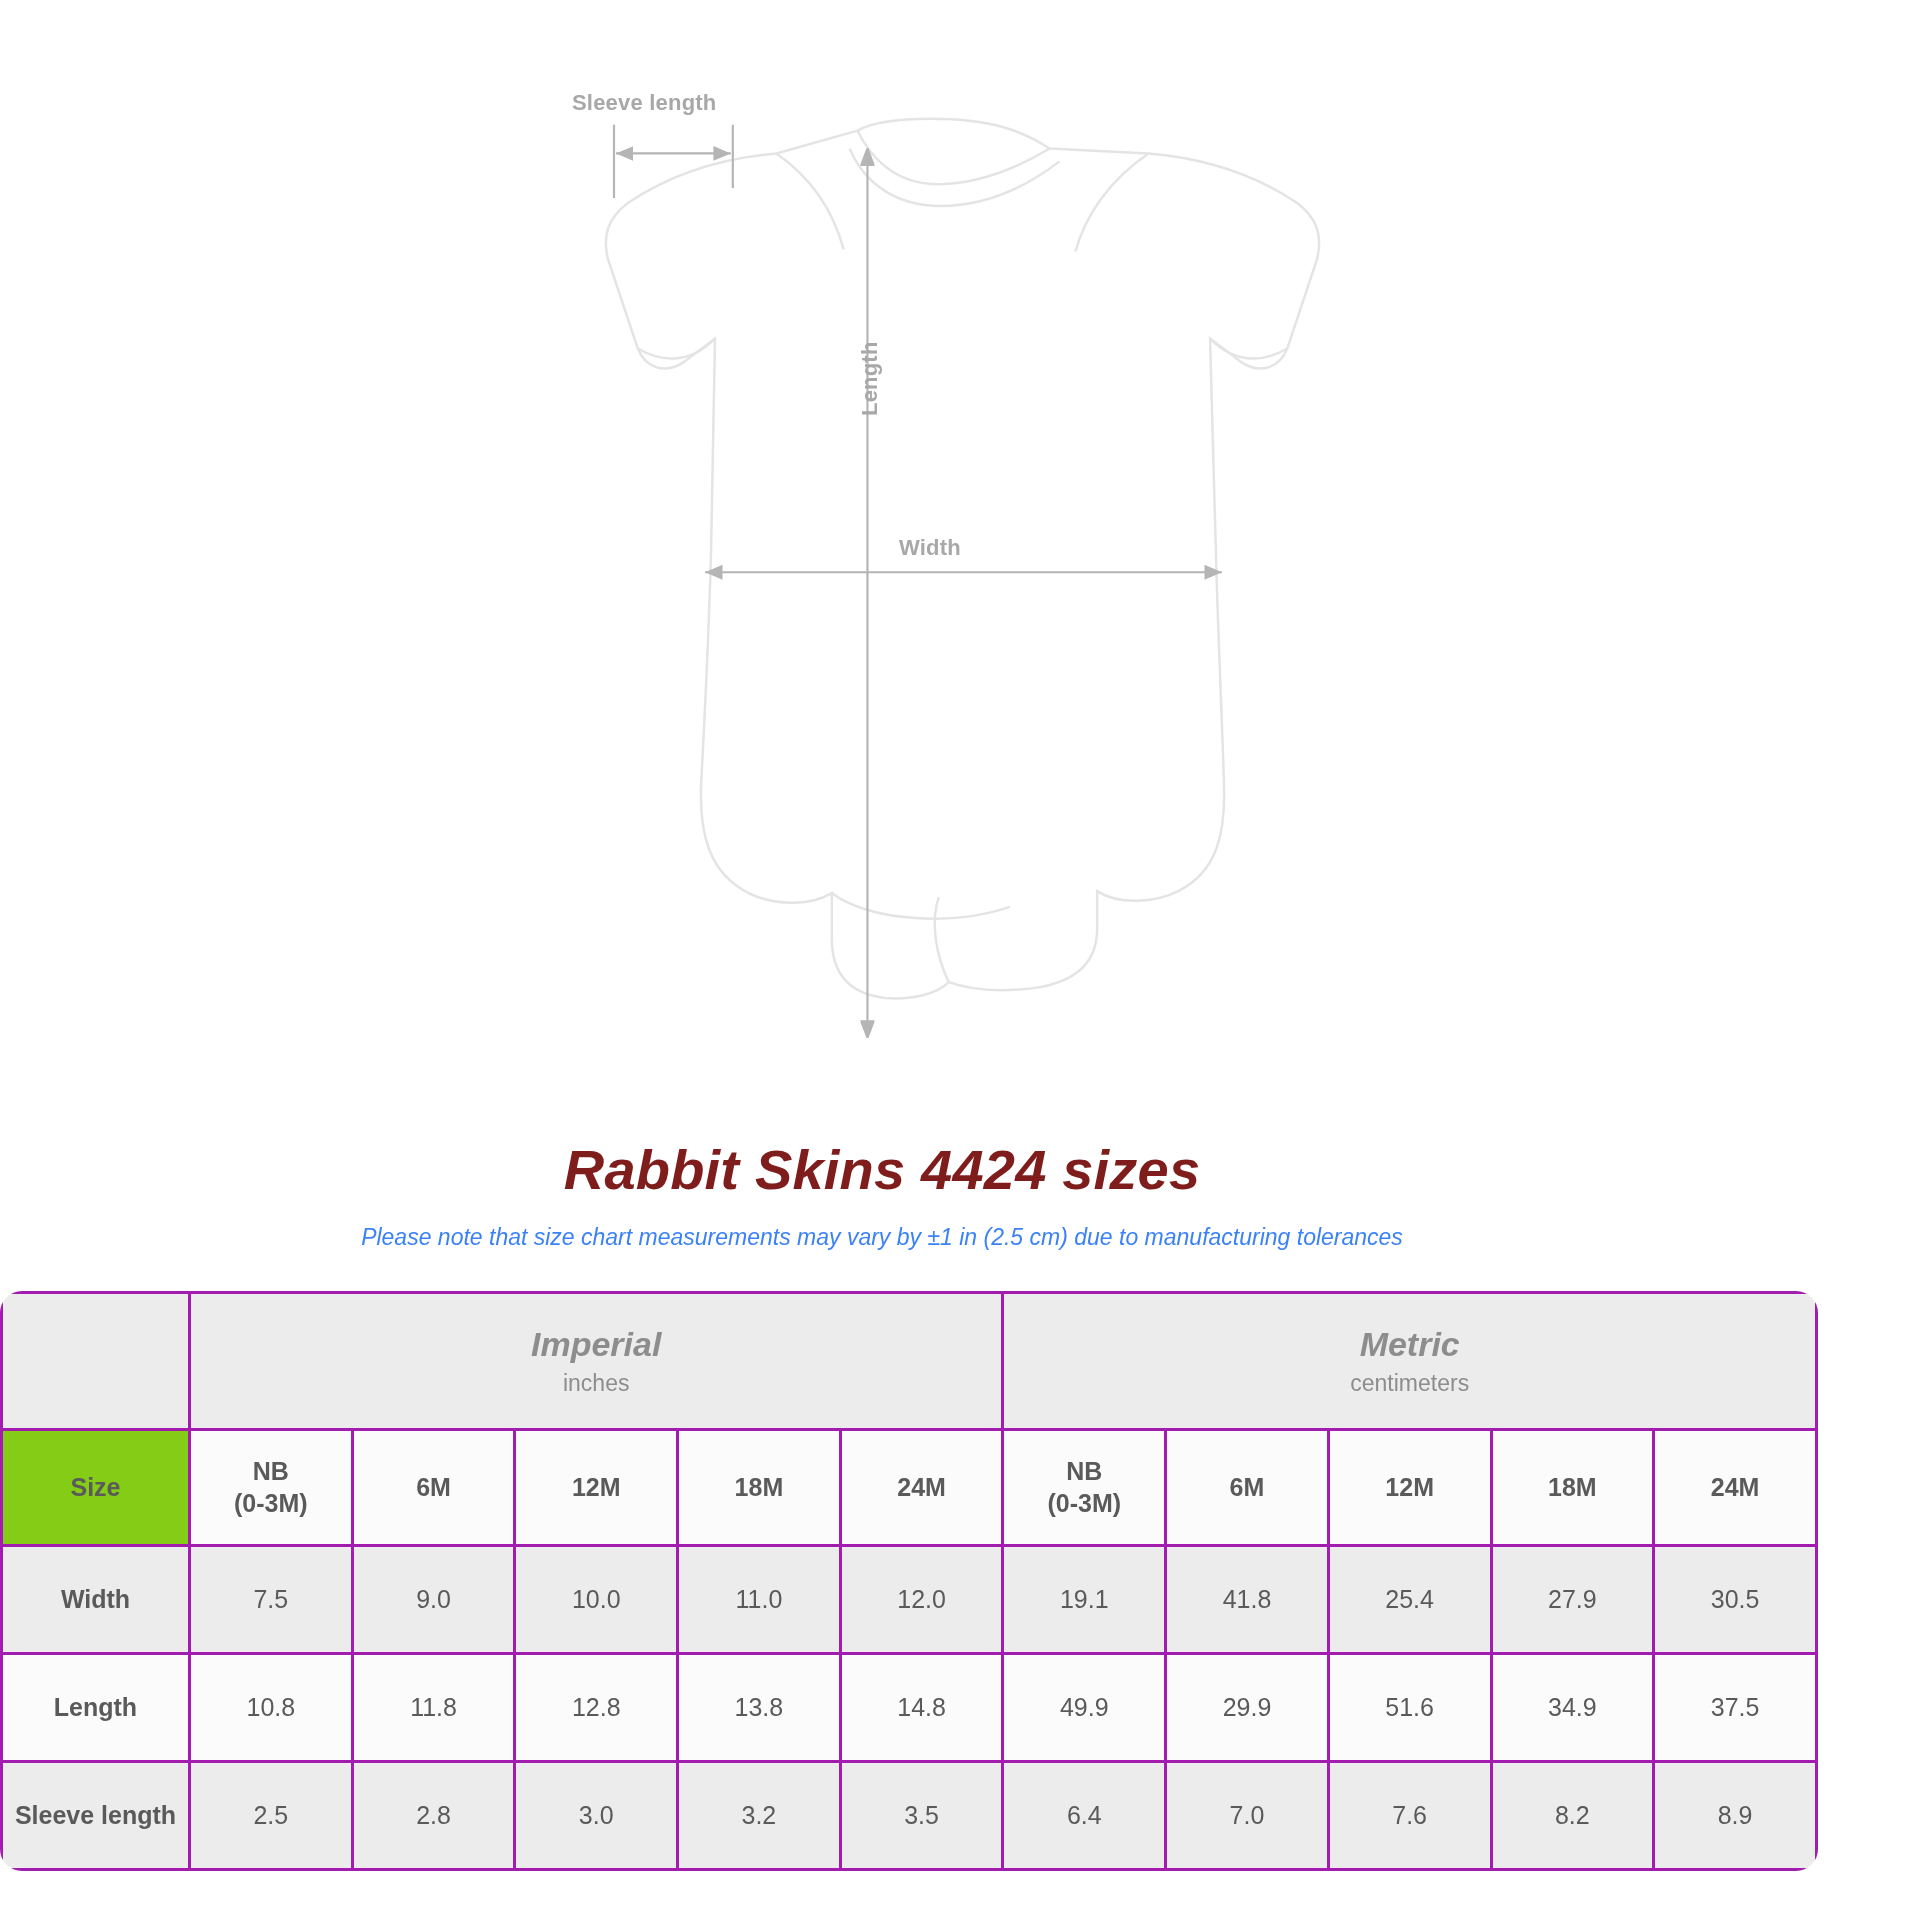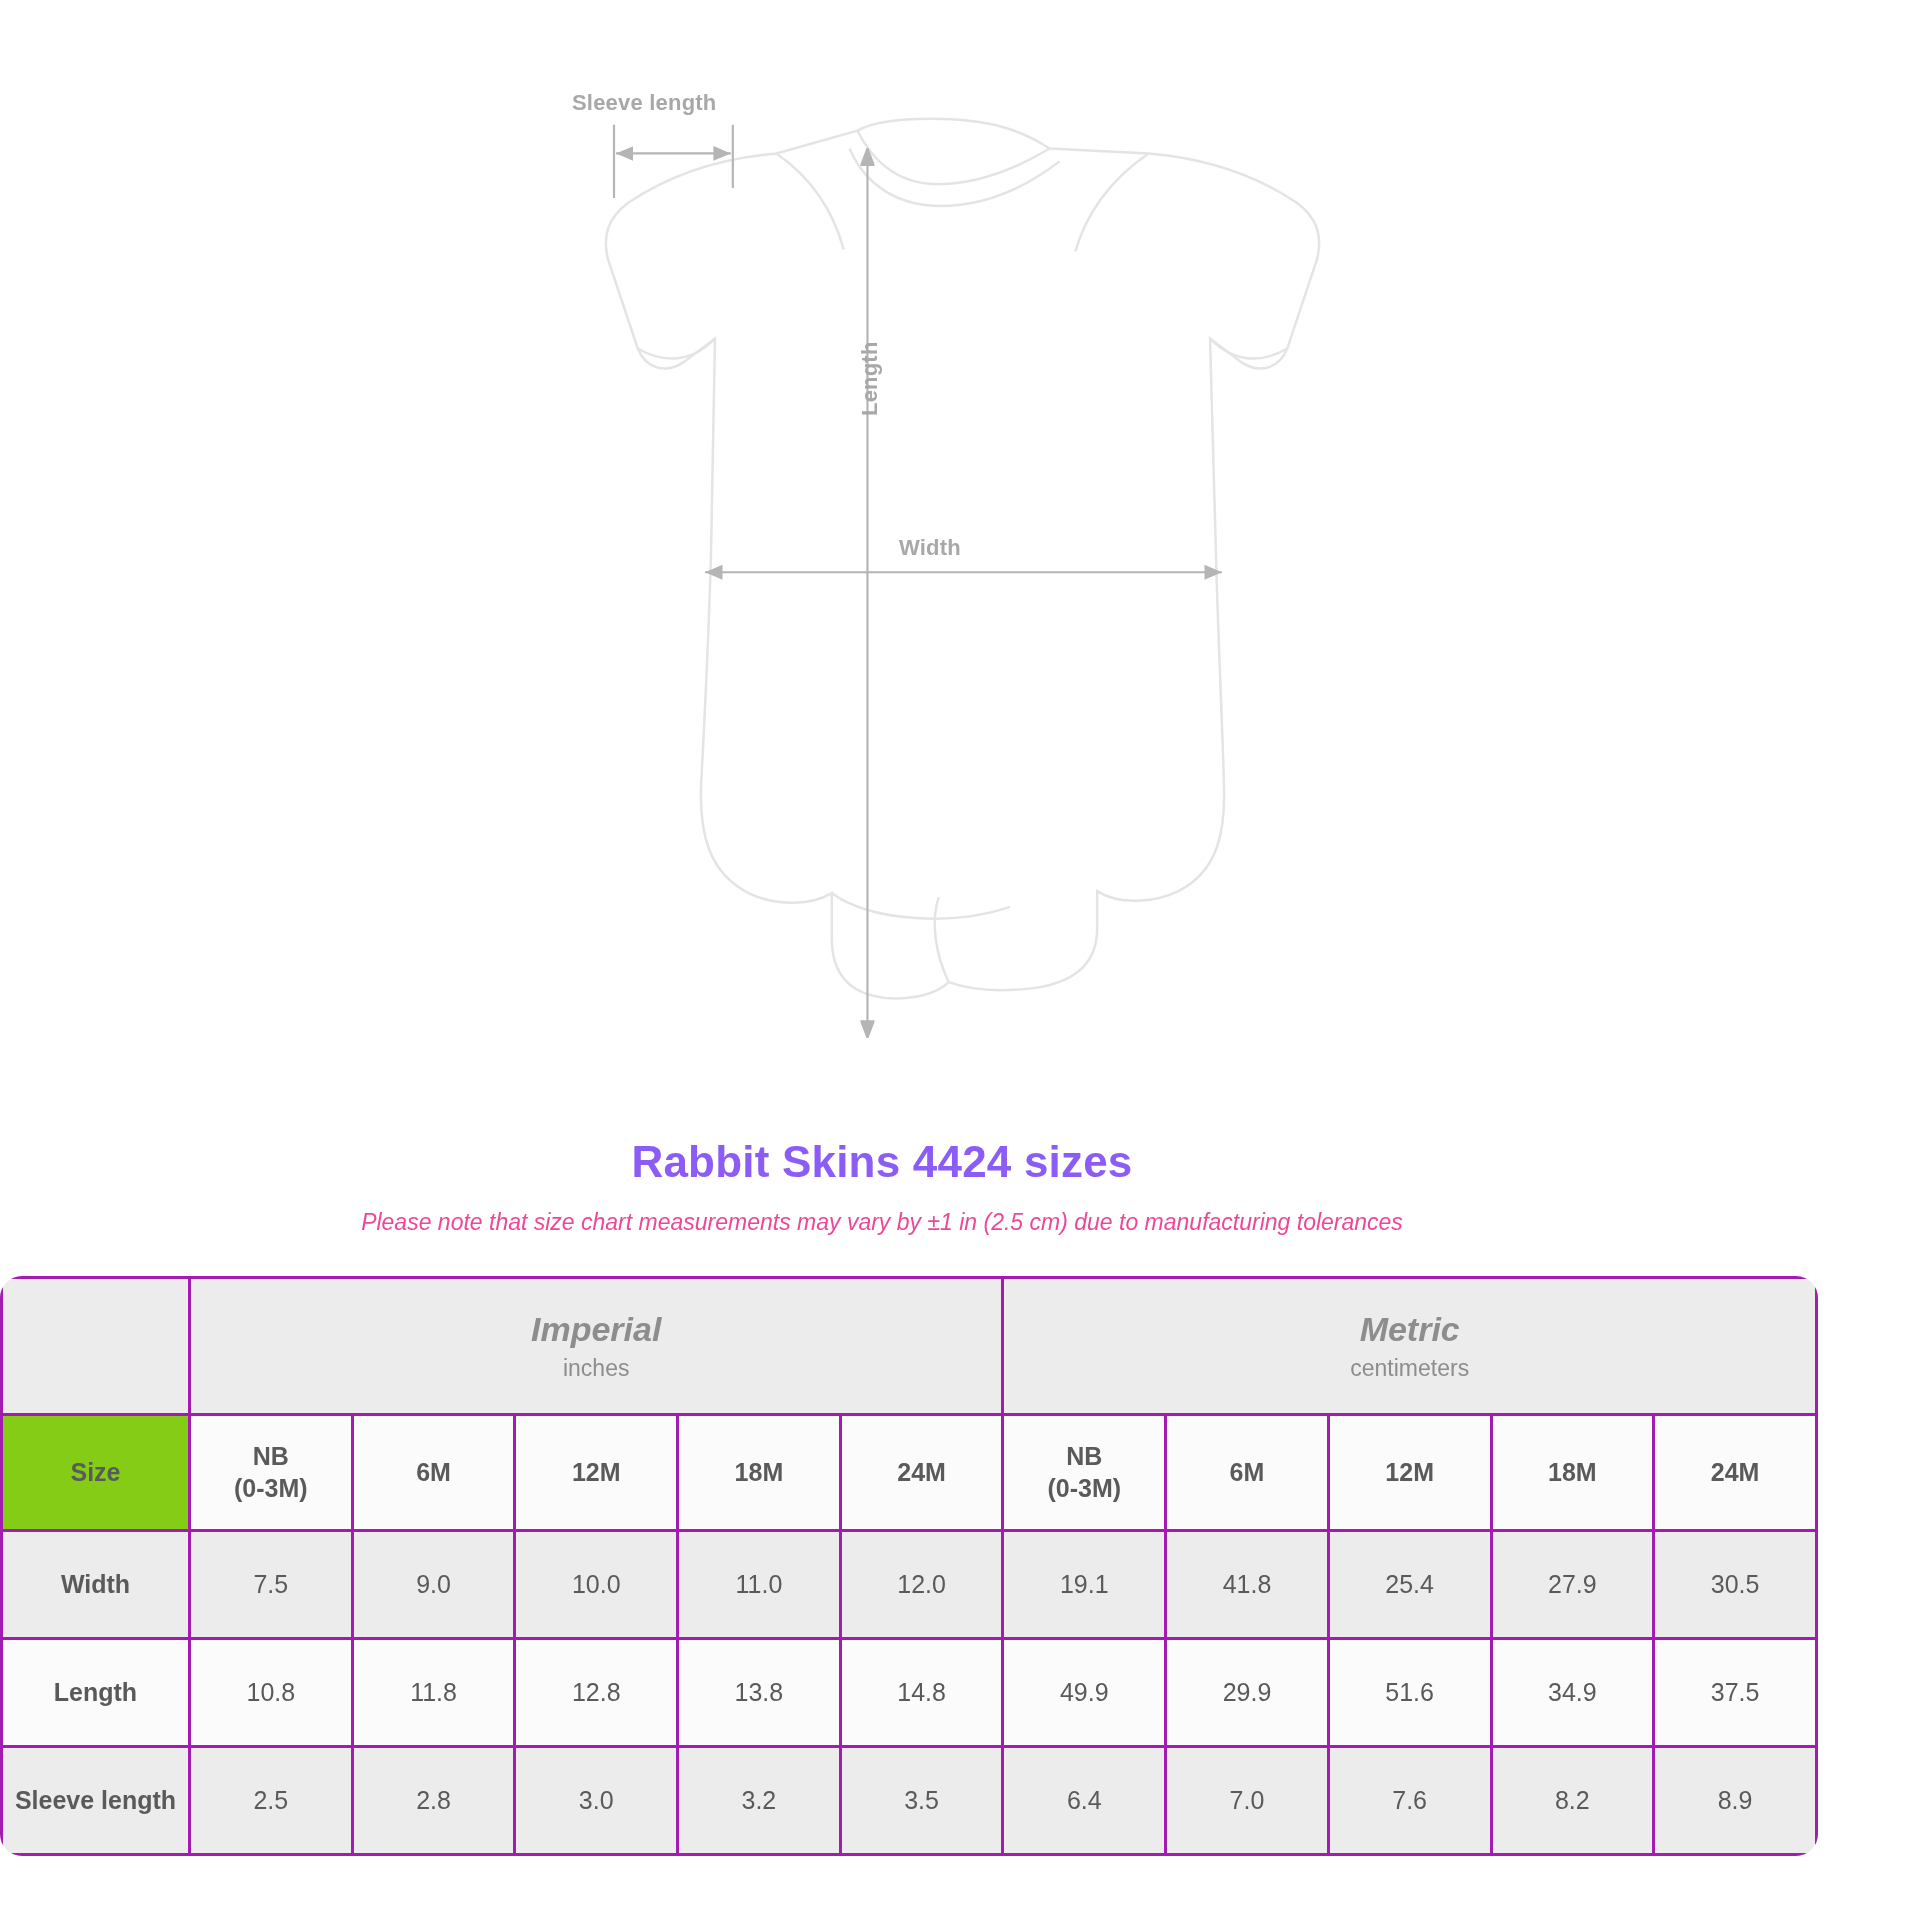--- a/index.html
+++ b/index.html
@@ -53,30 +53,31 @@
     transform: rotate(-90deg);
     transform-origin: left top;
   }
 
   
   .title-block {
     text-align: center;
     margin-top: 38px;
   }
   .chart-title {
-    font-size: 44px;
-    font-weight: bold;
-    color: #8b5cf6;
+    font-size: 56px;
+    font-weight: bold;
+    color: #7f1d1d;
     letter-spacing: 0.2px;
+    font-style: italic;
   }
   .chart-note {
     margin-top: 22px;
     font-size: 23px;
     font-style: italic;
-    color: #ec4899;
+    color: #3b82f6;
   }
 
   
   .table-wrap {
     margin: 40px auto 0 auto;
     width: 1818px;
     border-radius: 22px;
     overflow: hidden;
     background: #ffffff;
   }

